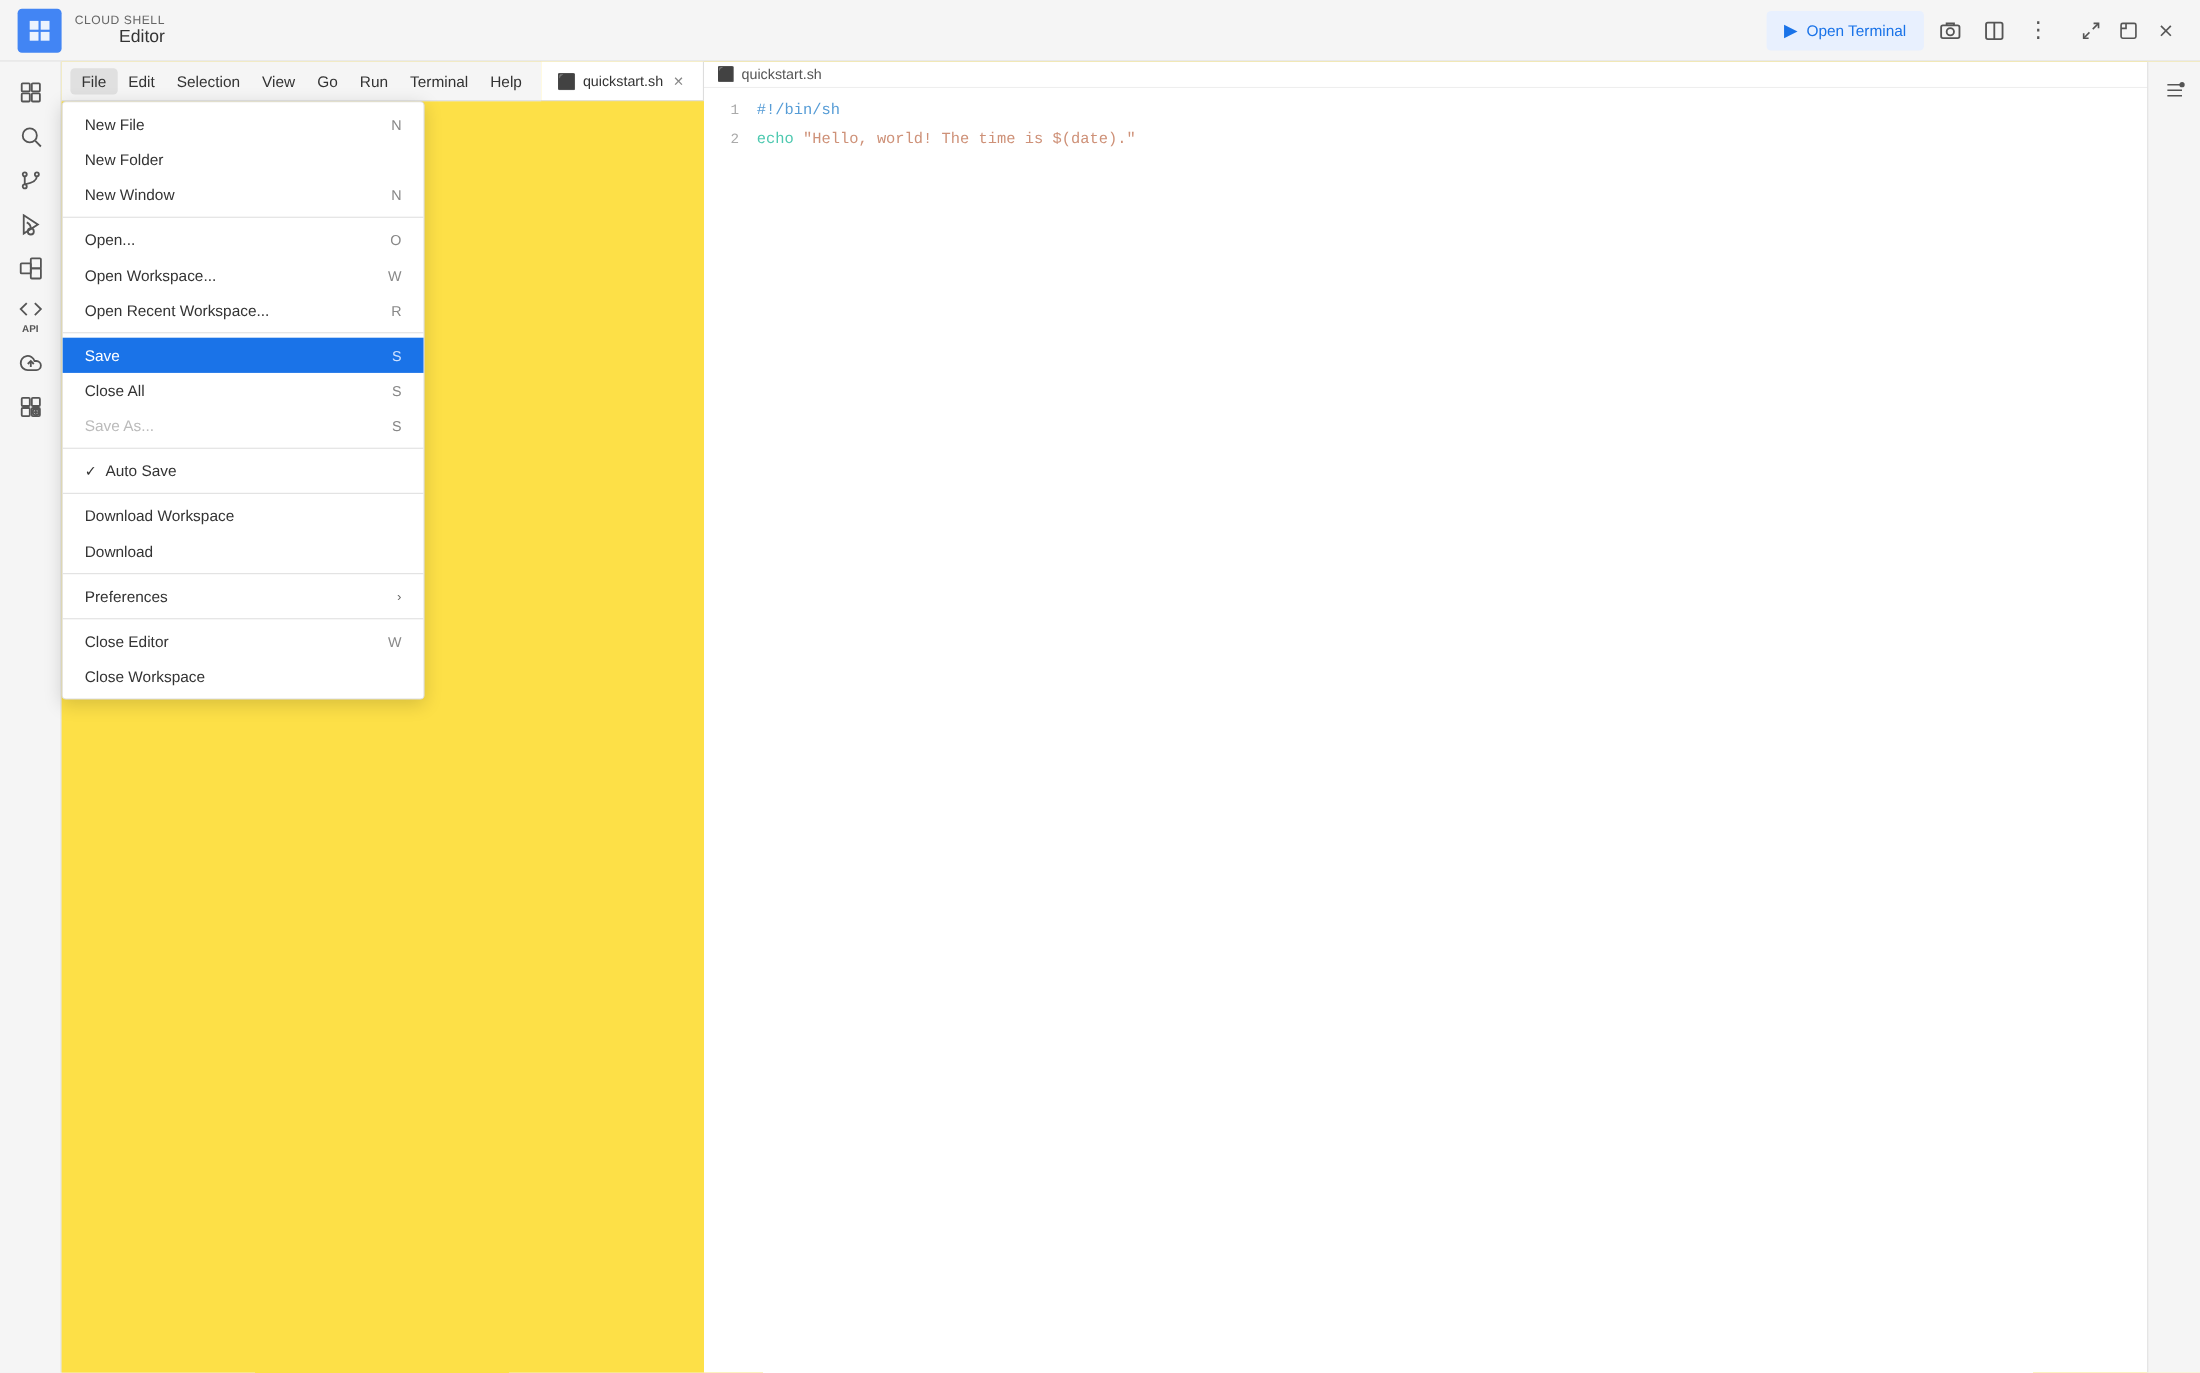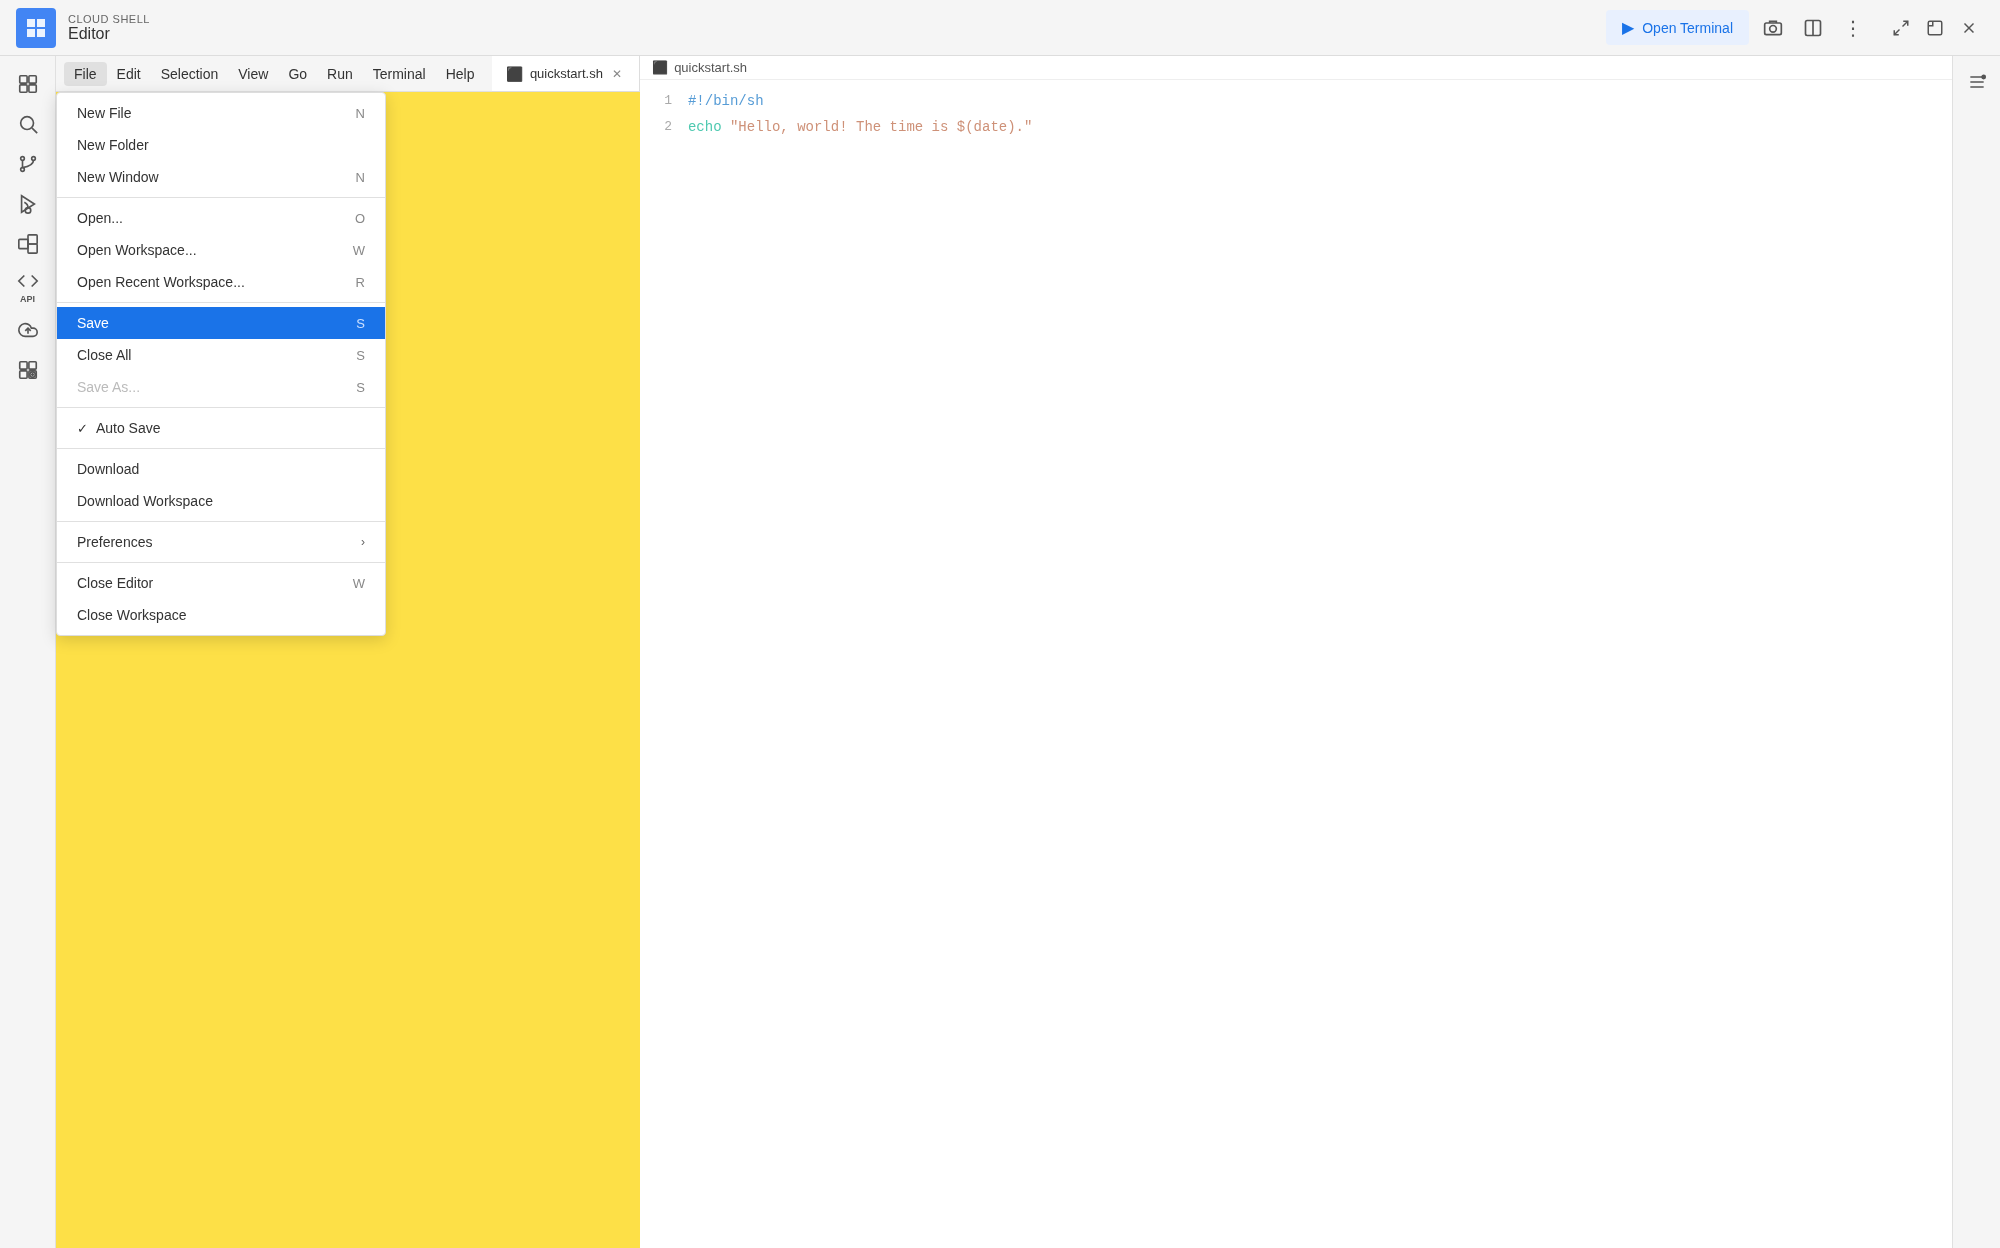--- a/index.html
+++ b/index.html
@@ -40,20 +40,21 @@
     }
     .title-bar-subtitle {
       font-size: 11px;
       color: #666;
       letter-spacing: 0.5px;
     }
     .title-bar-title {
       font-size: 16px;
       color: #333;
       font-weight: 400;
+      text-align: right;
     }
     .title-bar-spacer { flex: 1; }
     .title-bar-actions {
       display: flex;
       align-items: center;
       gap: 8px;
     }
     .open-terminal-btn {
       display: flex;
       align-items: center;
@@ -534,29 +535,29 @@
       <span style="display:flex; align-items:center; gap:4px;">
         <span class="menu-check">✓</span>
         <span>Auto Save</span>
       </span>
       <span class="menu-shortcut"></span>
     </div>
 
     <div class="menu-separator"></div>
 
     <div class="menu-dropdown-item">
+      <span>Download Workspace</span>
+      <span class="menu-shortcut"></span>
+    </div>
+
+    <div class="menu-dropdown-item">
       <span>Download</span>
       <span class="menu-shortcut"></span>
     </div>
 
-    <div class="menu-dropdown-item">
-      <span>Download Workspace</span>
-      <span class="menu-shortcut"></span>
-    </div>
-
     <div class="menu-separator"></div>
 
     <div class="menu-dropdown-item">
       <span>Preferences</span>
       <span class="menu-arrow">›</span>
     </div>
 
     <div class="menu-separator"></div>
 
     <div class="menu-dropdown-item">

